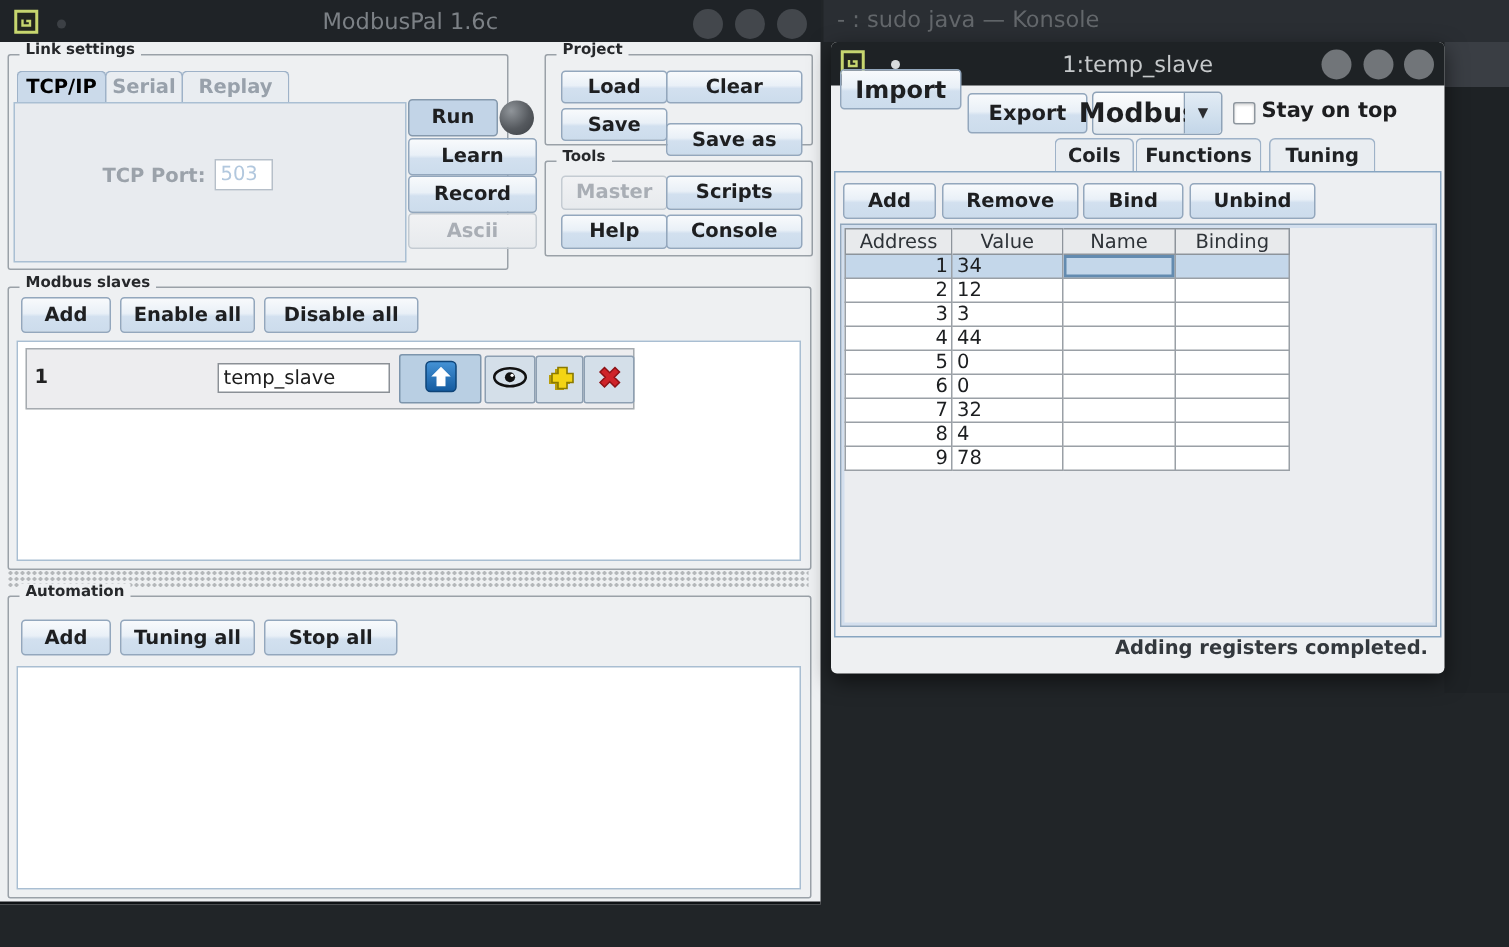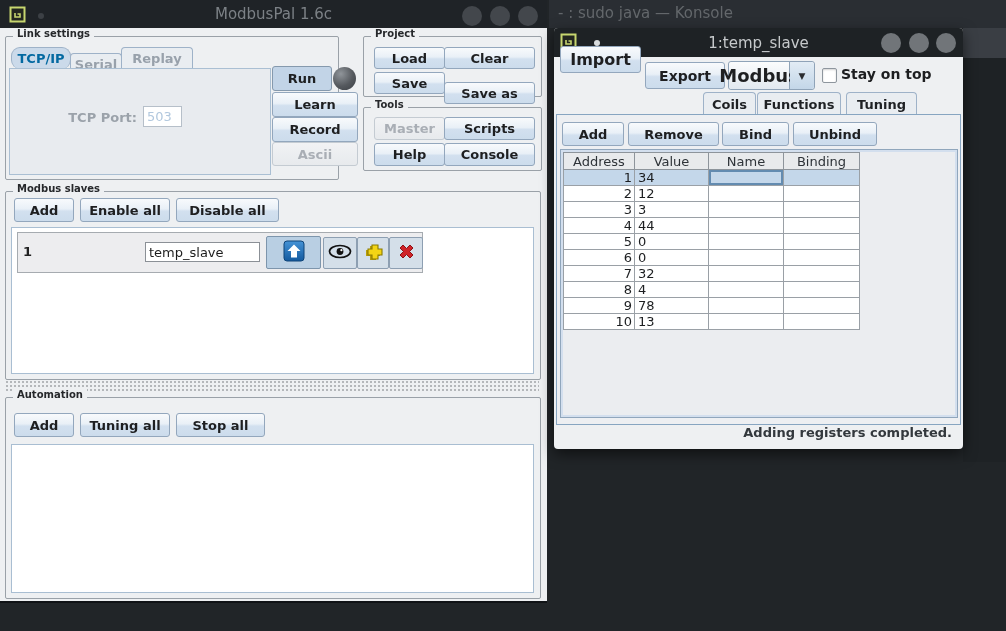--- a/index.html
+++ b/index.html
@@ -24,21 +24,21 @@
     background:linear-gradient(#f8fafc,#e9f0f7 45%,#d2e0ef 55%,#ccdcec);
     border:1px solid #93a7bd;border-radius:3px;
     font-weight:700;font-size:13px;color:#1e1f21;cursor:default;white-space:nowrap;}
   .btn.dis{background:linear-gradient(#f1f2f4,#e7eaed);border-color:#c4cbd2;color:#a9aeb5;}
   .btn.toggled{background:#c2d4e7;border-color:#8599ad;}
   .tab{position:absolute;display:flex;align-items:center;justify-content:center;
     background:#e9edf1;border:1px solid #9eb2c8;border-bottom:none;border-radius:4px 4px 0 0;
     font-weight:700;font-size:13px;color:#1f2124;}
   .tab.sel{background:#cbdaea;}
   .tab.graytx{color:#98a1ab;}
-  .tab.sel.graytx{color:#0369a1;border-radius:9px;}
+  .tab.sel.graytx{color:#000000;}
   .inset-white{background:#ffffff;border:1px solid #a9bed2;}
   input.swing{position:absolute;border:1px solid #8b9096;background:#fff;
     font-family:"DejaVu Sans","Liberation Sans",sans-serif;font-size:13px;padding:0 3px;margin:0;}
   
   .thead{display:flex;}
   .thcell{background:#e8eaec;border:1px solid #8d949b;border-left:none;height:18px;
     display:flex;align-items:center;justify-content:center;font-size:13px;color:#2e3338;box-sizing:border-box;}
   .thcell:first-child{border-left:1px solid #8d949b;}
   .trow{display:flex;background:#fff;}
   .trow.sel{background:#c4d7ea;}
@@ -78,21 +78,21 @@
     <span class="ctl-circle" style="left:490px;top:6px;background:#43474c;"></span>
     <span class="ctl-circle" style="left:518px;top:6px;background:#43474c;"></span>
   </div>
 
   <div class="abs panelbg" style="left:0;top:28px;width:547px;height:573px;border-bottom:2px solid #101316;"></div>
 
   <div class="fieldset" style="left:5px;top:36px;width:332px;height:142px;">
     <span class="pt">Link settings</span>
   </div>
   <div class="tab sel graytx" style="left:11px;top:47px;width:58px;height:21px;">TCP/IP</div>
-  <div class="tab graytx" style="left:70px;top:53px;width:50px;height:21px;">Serial</div>
+  <div class="tab graytx" style="left:70px;top:47px;width:50px;height:21px;">Serial</div>
   <div class="tab graytx" style="left:121px;top:47px;width:70px;height:21px;">Replay</div>
   <div class="abs" style="left:9px;top:68px;width:260px;height:105px;background:#e8ebef;border:1px solid #aabfd3;"></div>
   <div class="abs" style="left:55px;top:110px;width:82px;text-align:right;font-weight:700;font-size:13px;color:#9ba2aa;">TCP Port:</div>
   <input class="swing" readonly="" style="left: 143px; top: 106px; width: 31px; height: 19px; color: rgb(178, 200, 222); border-color: rgb(182, 191, 201);" value="503">
   <div class="btn toggled" style="left:272px;top:66px;width:58px;height:23px;">Run</div>
   <span class="abs" style="left:333px;top:67px;width:23px;height:23px;border-radius:50%;
         background:radial-gradient(circle at 34% 30%,#90959a,#55595e 55%,#3b3f44);"></span>
   <div class="btn" style="left:272px;top:92px;width:84px;height:23px;">Learn</div>
   <div class="btn" style="left:272px;top:117px;width:84px;height:23px;">Record</div>
   <div class="btn dis" style="left:272px;top:142px;width:84px;height:22px;">Ascii</div>
@@ -273,24 +273,18 @@
             <div class="tcell val">4</div>
             <div class="tcell name"></div>
             <div class="tcell bind"></div>
           </div>
           <div class="trow">
             <div class="tcell addr">9</div>
             <div class="tcell val">78</div>
             <div class="tcell name"></div>
             <div class="tcell bind"></div>
           </div>
-          <div class="trow">
-            <div class="tcell addr">10</div>
-            <div class="tcell val">13</div>
-            <div class="tcell name"></div>
-            <div class="tcell bind"></div>
-          </div>
         </div>
     </div>
   </div>
 
   <div class="abs" style="left:6px;top:397px;width:392px;text-align:right;font-weight:700;font-size:13px;color:#33383d;">Adding registers completed.</div>
 </div>
 
 </body></html>

